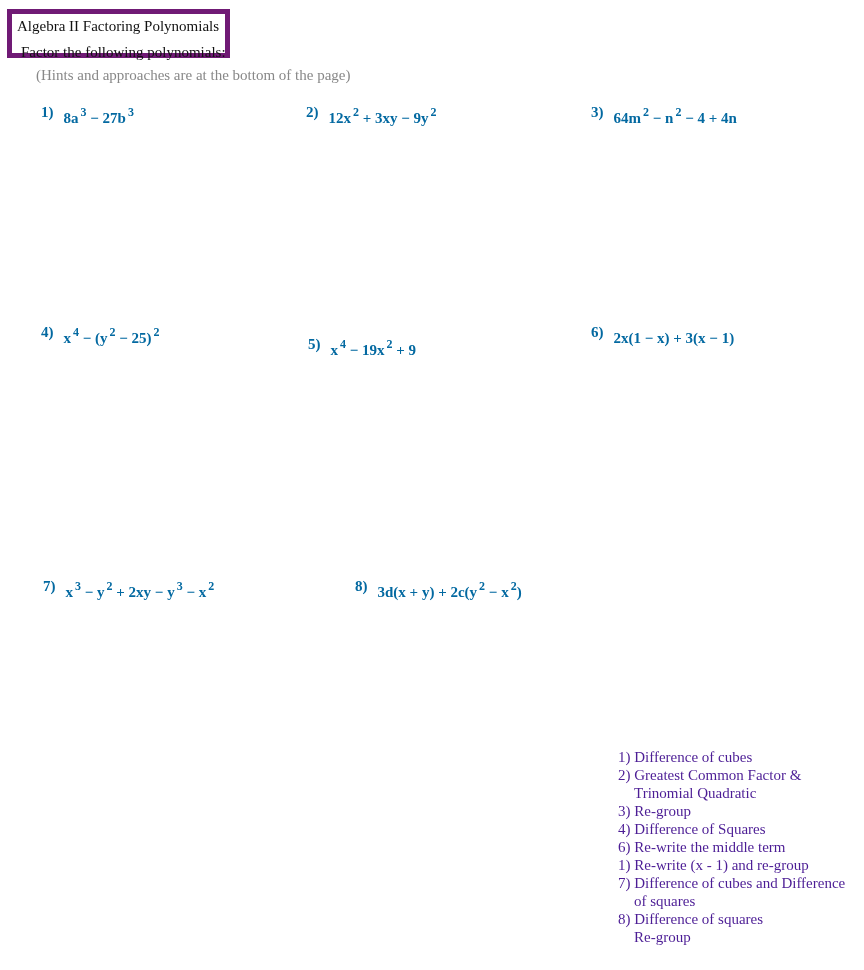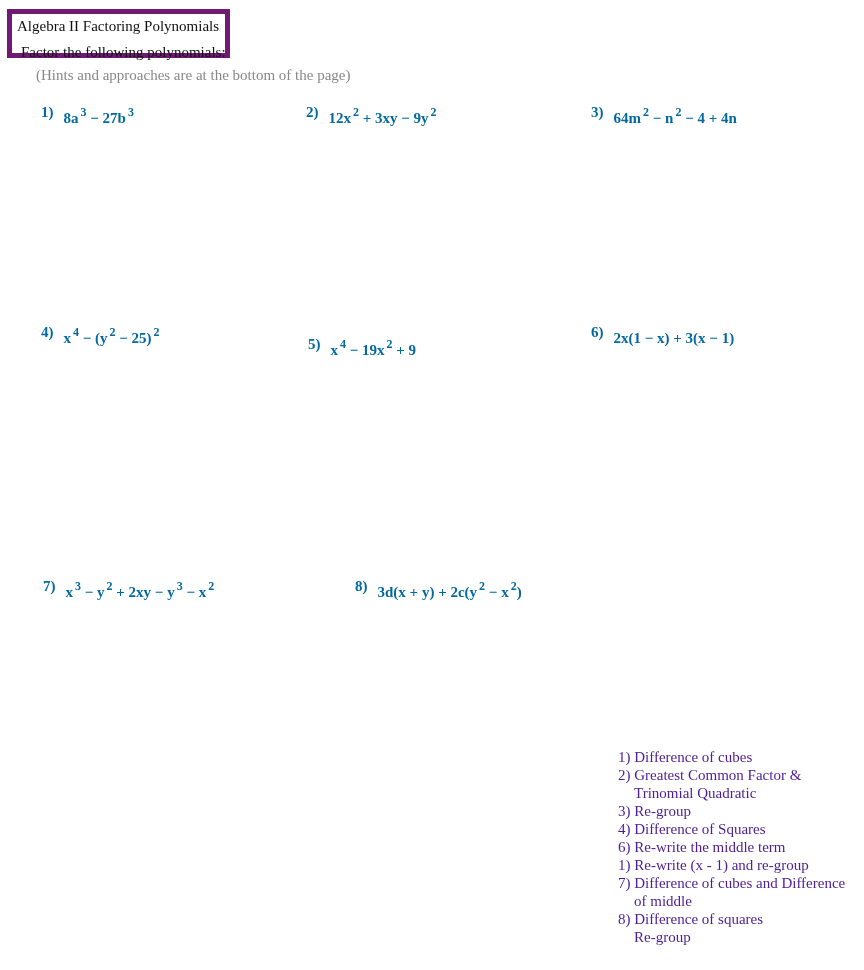--- a/index.html
+++ b/index.html
@@ -46,15 +46,15 @@
     <div class="problem" style="left: 355px; top: 578px;"><span class="num">8)</span><span class="expr">3d(x + y) + 2c(y<sup>2</sup> − x<sup>2</sup>)</span></div>
   </div>
 
 <div class="hints" id="hints">
     <div class="hint-item"><span>1) Difference of cubes</span></div>
     <div class="hint-item"><span>2) Greatest Common Factor &amp;</span><span class="cont">Trinomial Quadratic</span></div>
     <div class="hint-item"><span>3) Re-group</span></div>
     <div class="hint-item"><span>4) Difference of Squares</span></div>
     <div class="hint-item"><span>6) Re-write the middle term</span></div>
     <div class="hint-item"><span>1) Re-write (x - 1) and re-group</span></div>
-    <div class="hint-item"><span>7) Difference of cubes and Difference</span><span class="cont">of middle</span></div>
+    <div class="hint-item"><span>7) Difference of cubes and Difference</span><span class="cont">of squares</span></div>
     <div class="hint-item"><span>8) Difference of squares</span><span class="cont">Re-group</span></div>
   </div>
 
 </body></html>

